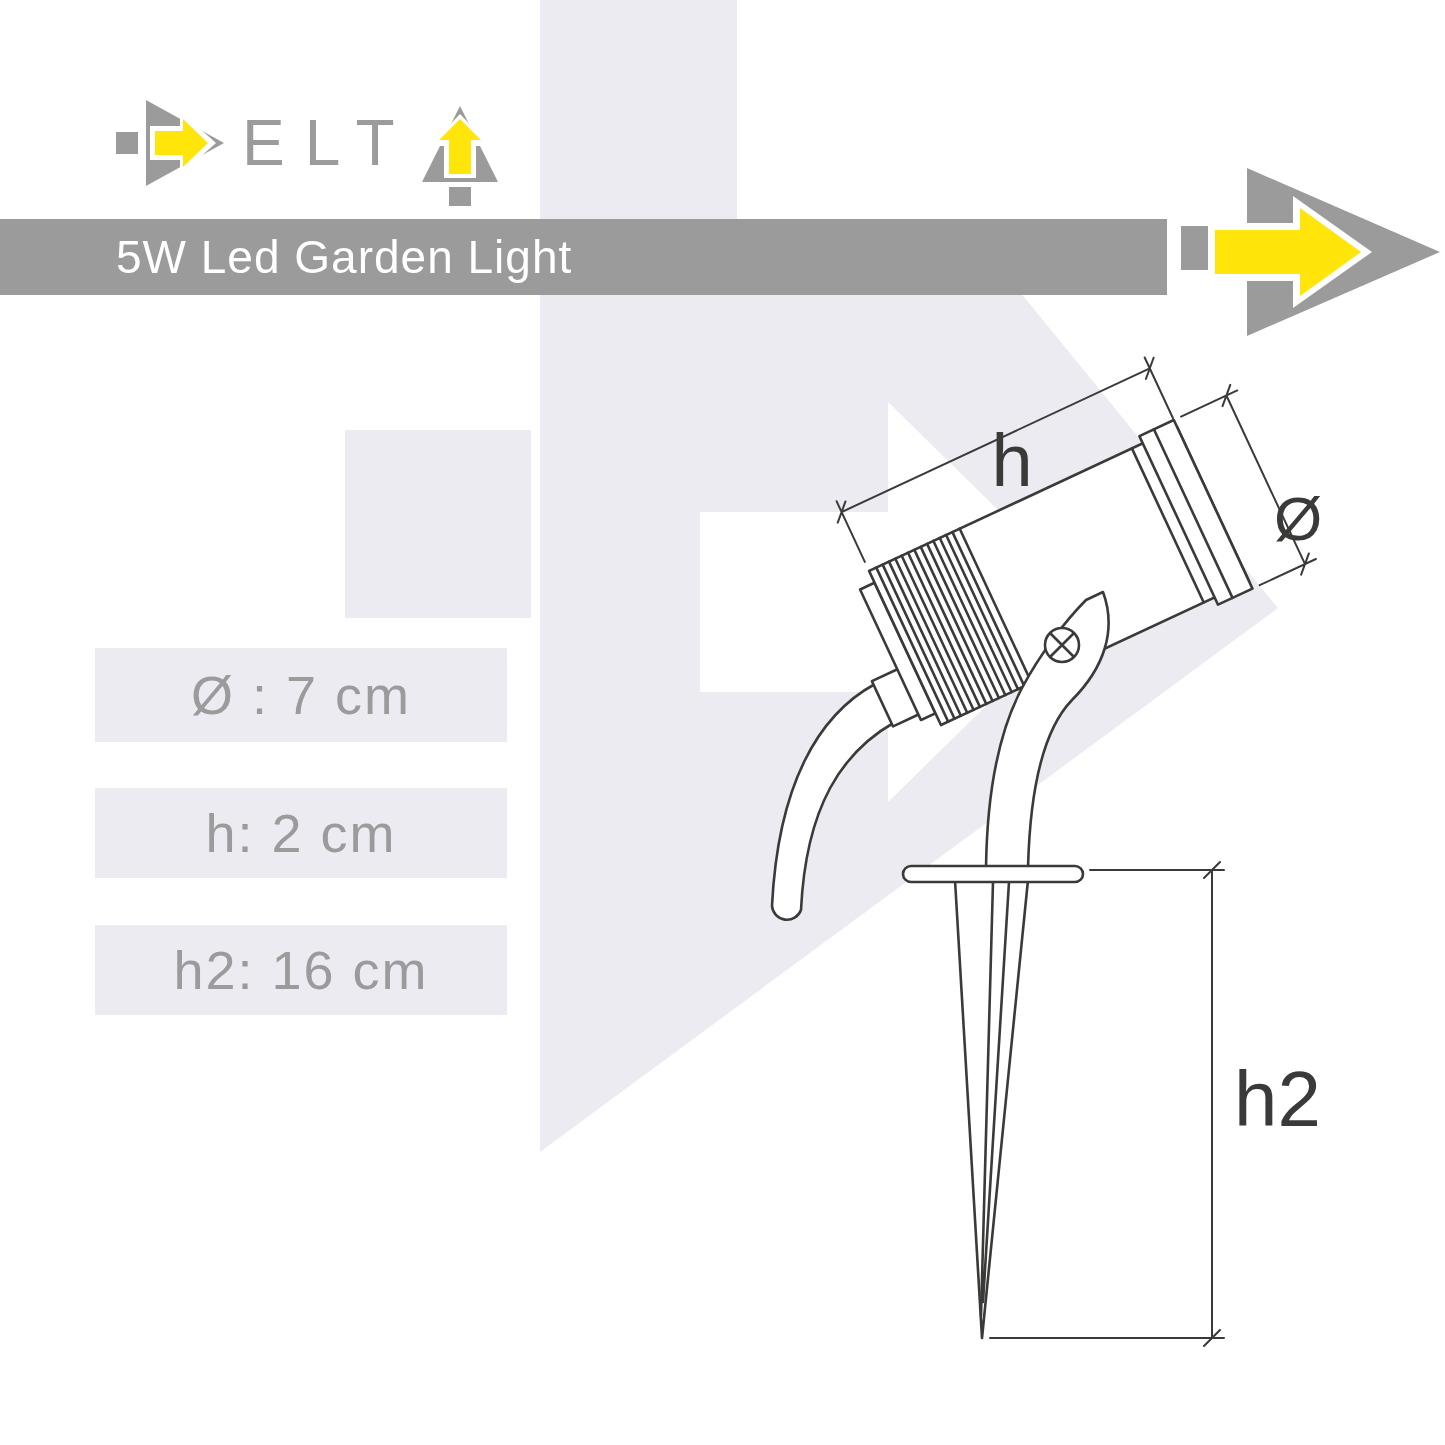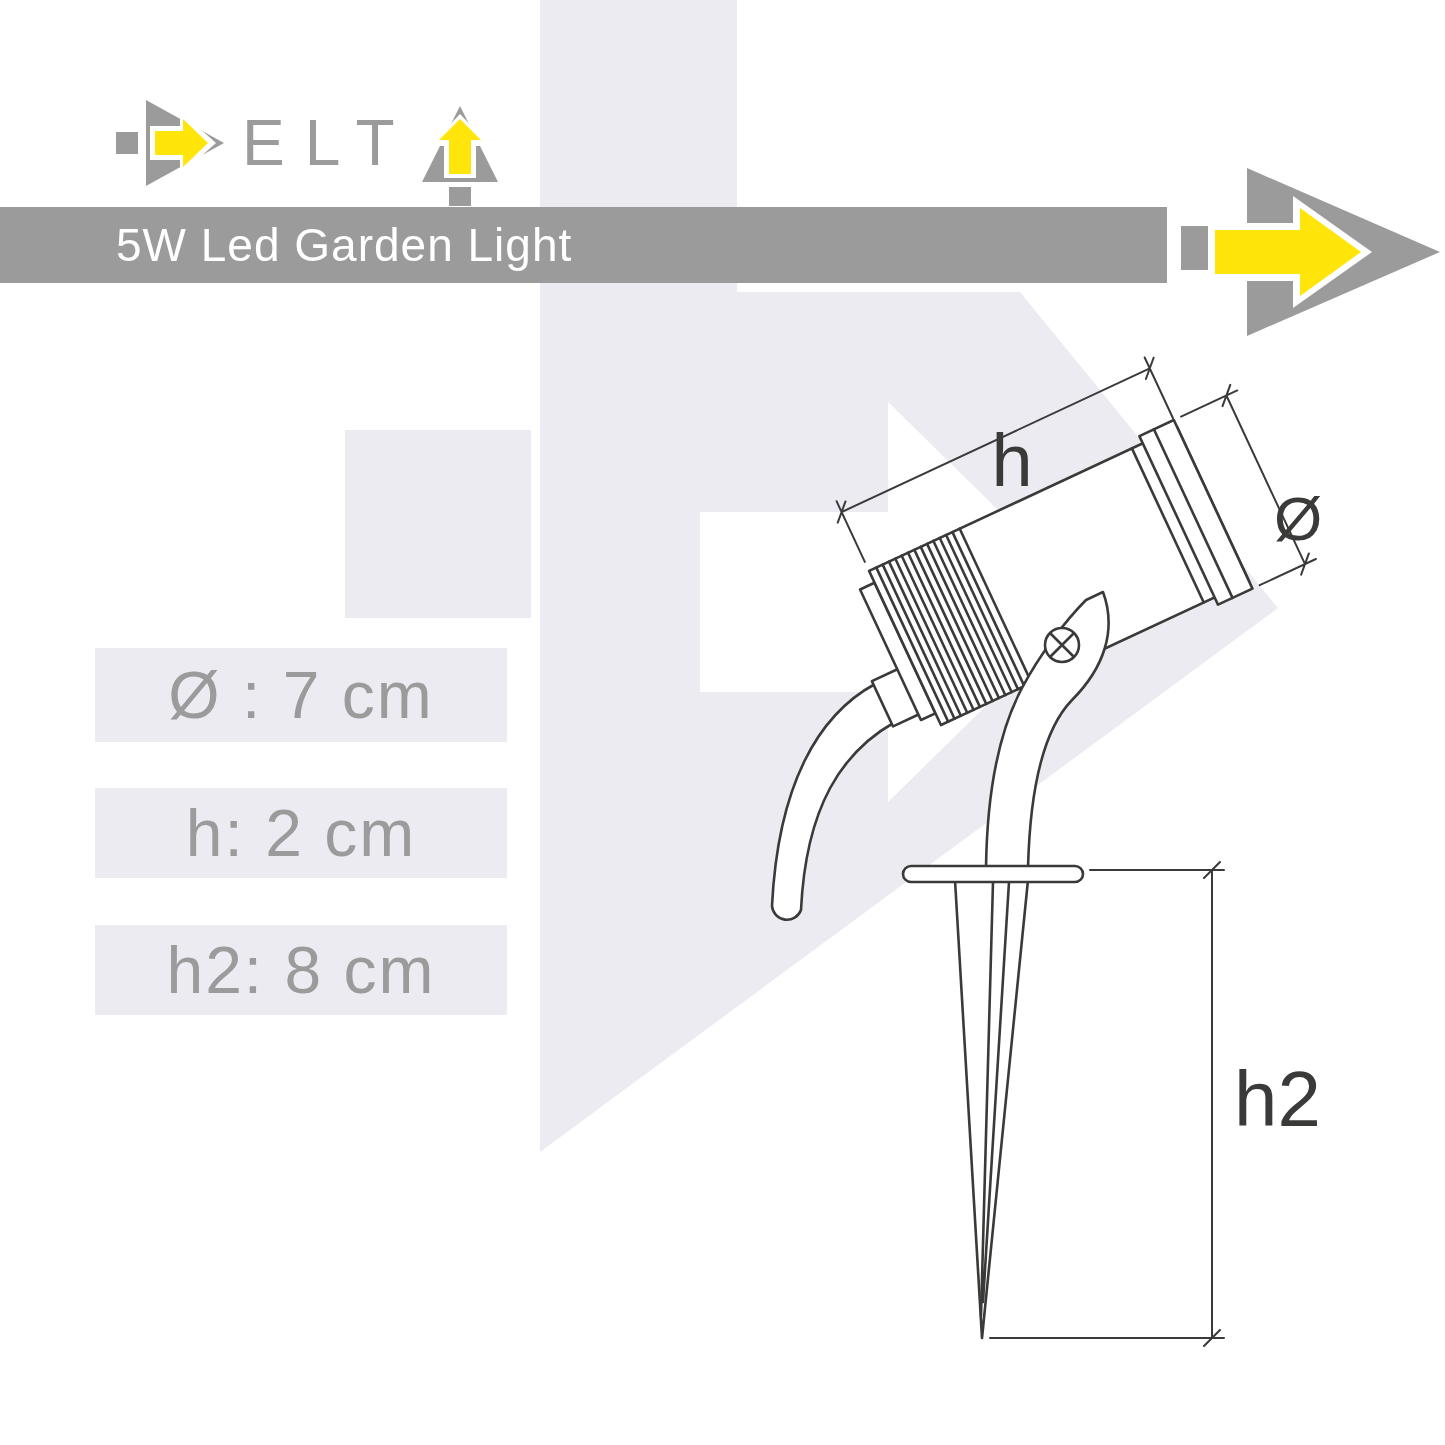--- a/index.html
+++ b/index.html
@@ -23,33 +23,33 @@
     font-weight:400;
   }
   text.logo-text{
     fill:var(--gray,#9c9b9b);
     font-family:"Liberation Sans", sans-serif;
     font-size:64px;
     font-weight:500;
     letter-spacing:20px;
   }
   #banner{
-    left:0;top:207px;width:1167px;height:76px;
+    left:0;top:219px;width:1167px;height:76px;
     background:var(--gray,#9c9b9b);
     display:flex;align-items:center;
   }
   #banner .banner-text{
     color:#ffffff;font-size:46px;padding-left:116px;letter-spacing:1px;white-space:nowrap;
   }
   .spec-row{
     position:absolute;left:95px;width:412px;
     background:var(--watermark,#edebf2);
     display:flex;align-items:center;justify-content:center;
     color:var(--gray,#9c9b9b);
-    font-size:66px;letter-spacing:2px;white-space:nowrap;
+    font-size:54px;letter-spacing:2px;white-space:nowrap;
   }
   #spec-row-diameter{top:648px;height:94px;}
   #spec-row-h{top:788px;height:90px;}
   #spec-row-h2{top:925px;height:90px;}
 </style>
 </head>
 <body>
 
 <svg class="abs" style="left:0;top:0" width="1445" height="1445" viewBox="0 0 1445 1445">
   <rect class="fill-wm" x="540" y="0" width="197" height="300"></rect>
@@ -82,21 +82,21 @@
 </svg>
 
 <div>
   <div class="spec-row" id="spec-row-diameter">
     <span>Ø : 7 cm</span>
   </div>
   <div class="spec-row" id="spec-row-h">
     <span>h: 2 cm</span>
   </div>
   <div class="spec-row" id="spec-row-h2">
-    <span>h2: 8 cm</span>
+    <span>h2: 16 cm</span>
   </div>
 </div>
 
 <svg class="abs" style="left:0;top:0" width="1445" height="1445" viewBox="0 0 1445 1445">
 
   <path class="line-fill" d="M875 684 C818 715 778 785 772 906 A15 15 0 0 0 801 910 C806 806 842 752 895 722 Z"></path>
 
   <path class="line-fill" d="M955 880 L982 1338 L1028 880 Z"></path>
   <path class="line" d="M993 882 L981 1316 M1009 882 L983 1302"></path>
 

